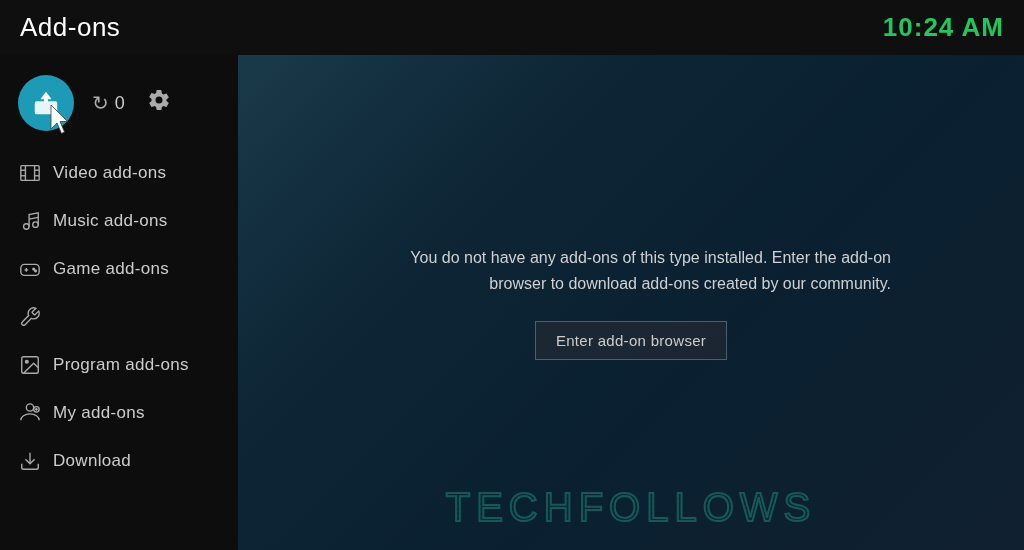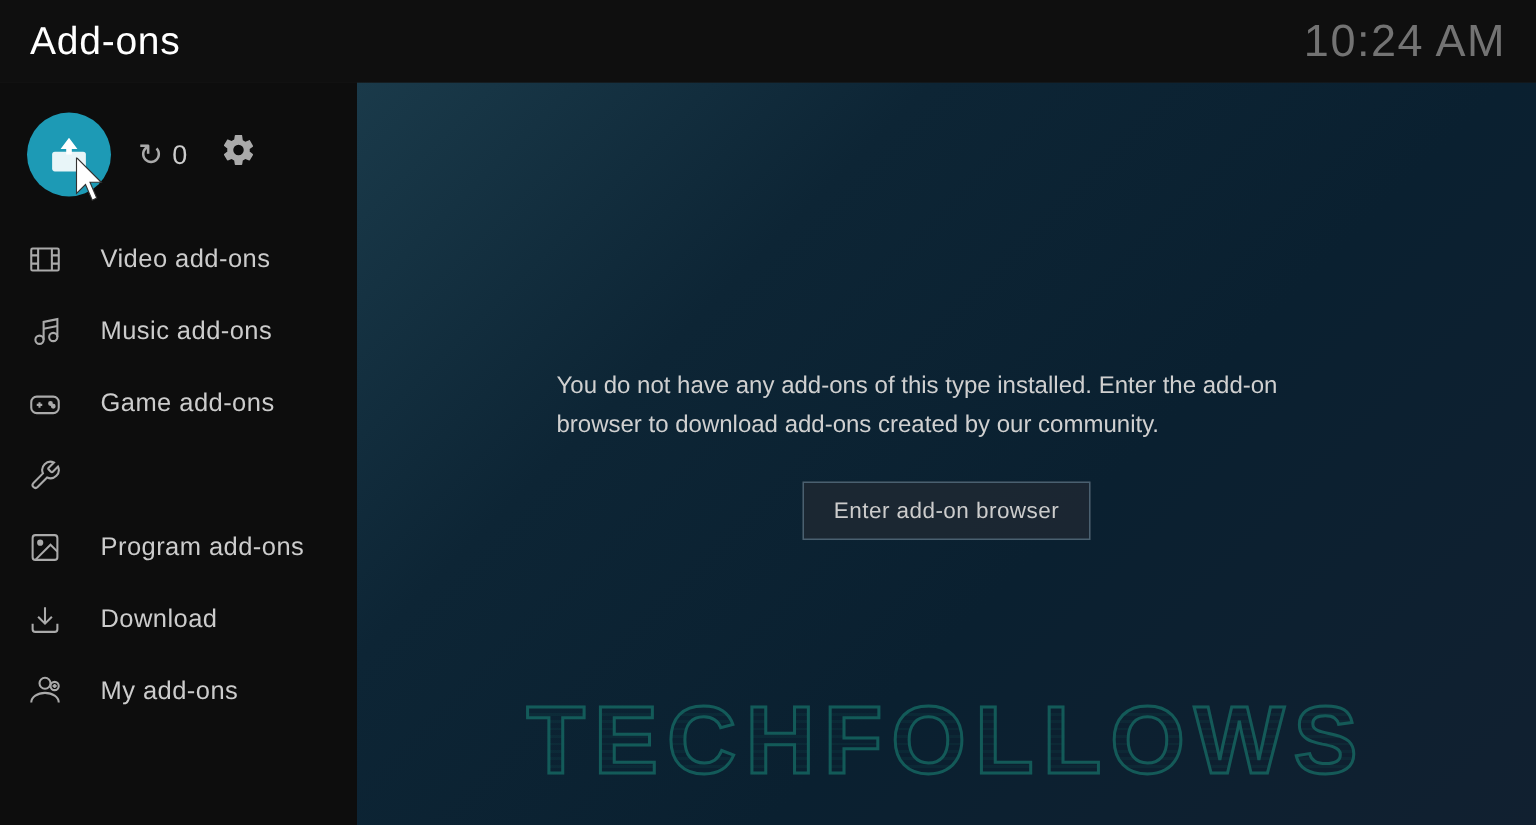--- a/index.html
+++ b/index.html
@@ -27,23 +27,23 @@
     }
 
     .header-title {
       font-size: 26px;
       font-weight: 300;
       color: #ffffff;
       letter-spacing: 0.5px;
     }
 
     .header-time {
-      font-size: 30px;
-      font-weight: 400;
-      color: #737373;
+      font-size: 26px;
+      font-weight: 700;
+      color: #22c55e;
       letter-spacing: 1px;
     }
 
     
     .main {
       display: flex;
       flex: 1;
       overflow: hidden;
     }
 
@@ -120,21 +120,21 @@
       flex-direction: column;
     }
 
     .sidebar-item {
       display: flex;
       align-items: center;
       padding: 12px 18px;
       cursor: pointer;
       color: #cccccc;
       font-size: 17px;
-      gap: 25px;
+      gap: 11px;
       transition: background 0.15s;
     }
 
     .sidebar-item-icon {
       width: 24px;
       height: 24px;
       display: flex;
       align-items: center;
       justify-content: center;
       color: #aaaaaa;
@@ -152,21 +152,21 @@
       background: linear-gradient(135deg, #1a3a4a 0%, #0d2535 30%, #0a2030 60%, #112030 100%);
       display: flex;
       flex-direction: column;
       align-items: center;
       justify-content: center;
       position: relative;
       overflow: hidden;
     }
 
     .content-message {
-      text-align: left;
+      text-align: right;
       max-width: 560px;
       color: #d0d0d0;
       font-size: 16px;
       line-height: 1.6;
       font-weight: 300;
       margin-bottom: 24px;
       padding: 0 20px;
       z-index: 2;
       position: relative;
     }
@@ -184,22 +184,22 @@
       font-family: 'Segoe UI', Arial, sans-serif;
       font-weight: 300;
     }
 
     
     .watermark {
       position: absolute;
       bottom: 20px;
       left: 50%;
       transform: translateX(-50%);
-      font-size: 64px;
-      font-weight: 700;
+      font-size: 40px;
+      font-weight: 400;
       letter-spacing: 6px;
       color: transparent;
       -webkit-text-stroke: 2px #1a8a7a;
       text-stroke: 2px #1a8a7a;
       opacity: 0.55;
       white-space: nowrap;
       font-family: Arial Black, Arial, sans-serif;
       z-index: 1;
       
       background: repeating-linear-gradient(
@@ -313,41 +313,41 @@
             <circle cx="8.5" cy="8.5" r="1.5" fill="#aaaaaa"></circle>
             <polyline points="21,15 16,10 5,21"></polyline>
           </svg>
         </div>
         <span class="sidebar-item-label">Program add-ons</span>
       </div>
 
       <div class="sidebar-item">
         <div class="sidebar-item-icon">
           <svg class="icon-svg" viewBox="0 0 24 24" fill="none" stroke="#aaaaaa" stroke-width="1.5">
-            <path d="M21 15v4a2 2 0 01-2 2H5a2 2 0 01-2-2v-4"></path>
-            <polyline points="7,10 12,15 17,10"></polyline>
-            <line x1="12" y1="15" x2="12" y2="3"></line>
-          </svg>
-        </div>
-        <span class="sidebar-item-label">Download</span>
-      </div>
-
-      <div class="sidebar-item">
-        <div class="sidebar-item-icon">
-          <svg class="icon-svg" viewBox="0 0 24 24" fill="none" stroke="#aaaaaa" stroke-width="1.5">
             <path d="M12 2a4 4 0 014 4 4 4 0 01-4 4 4 4 0 01-4-4 4 4 0 014-4"></path>
             <path d="M2 20c0-4 4.5-7 10-7s10 3 10 7"></path>
             <circle cx="19" cy="8" r="3" fill="none" stroke="#aaaaaa" stroke-width="1.5"></circle>
             <line x1="17.5" y1="8" x2="20.5" y2="8"></line>
             <line x1="19" y1="6.5" x2="19" y2="9.5"></line>
           </svg>
         </div>
         <span class="sidebar-item-label">My add-ons</span>
       </div>
 
+      <div class="sidebar-item">
+        <div class="sidebar-item-icon">
+          <svg class="icon-svg" viewBox="0 0 24 24" fill="none" stroke="#aaaaaa" stroke-width="1.5">
+            <path d="M21 15v4a2 2 0 01-2 2H5a2 2 0 01-2-2v-4"></path>
+            <polyline points="7,10 12,15 17,10"></polyline>
+            <line x1="12" y1="15" x2="12" y2="3"></line>
+          </svg>
+        </div>
+        <span class="sidebar-item-label">Download</span>
+      </div>
+
     </div>
   </div>
 
   <div class="content">
     <p class="content-message">You do not have any add-ons of this type installed. Enter the add-on browser to download add-ons created by our community.</p>
     <button class="enter-browser-btn">Enter add-on browser</button>
 
     <div class="watermark">TECHFOLLOWS</div>
   </div>
 

